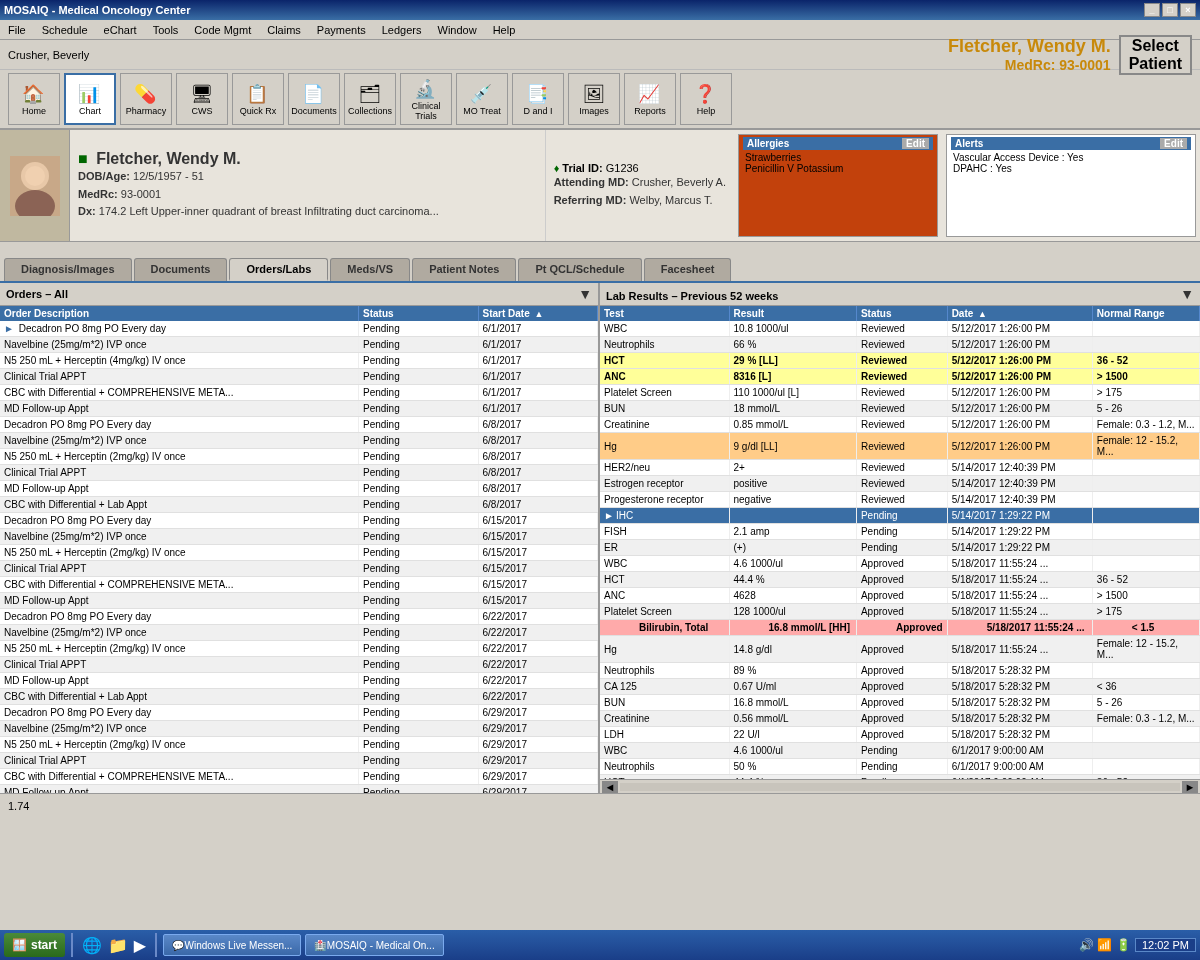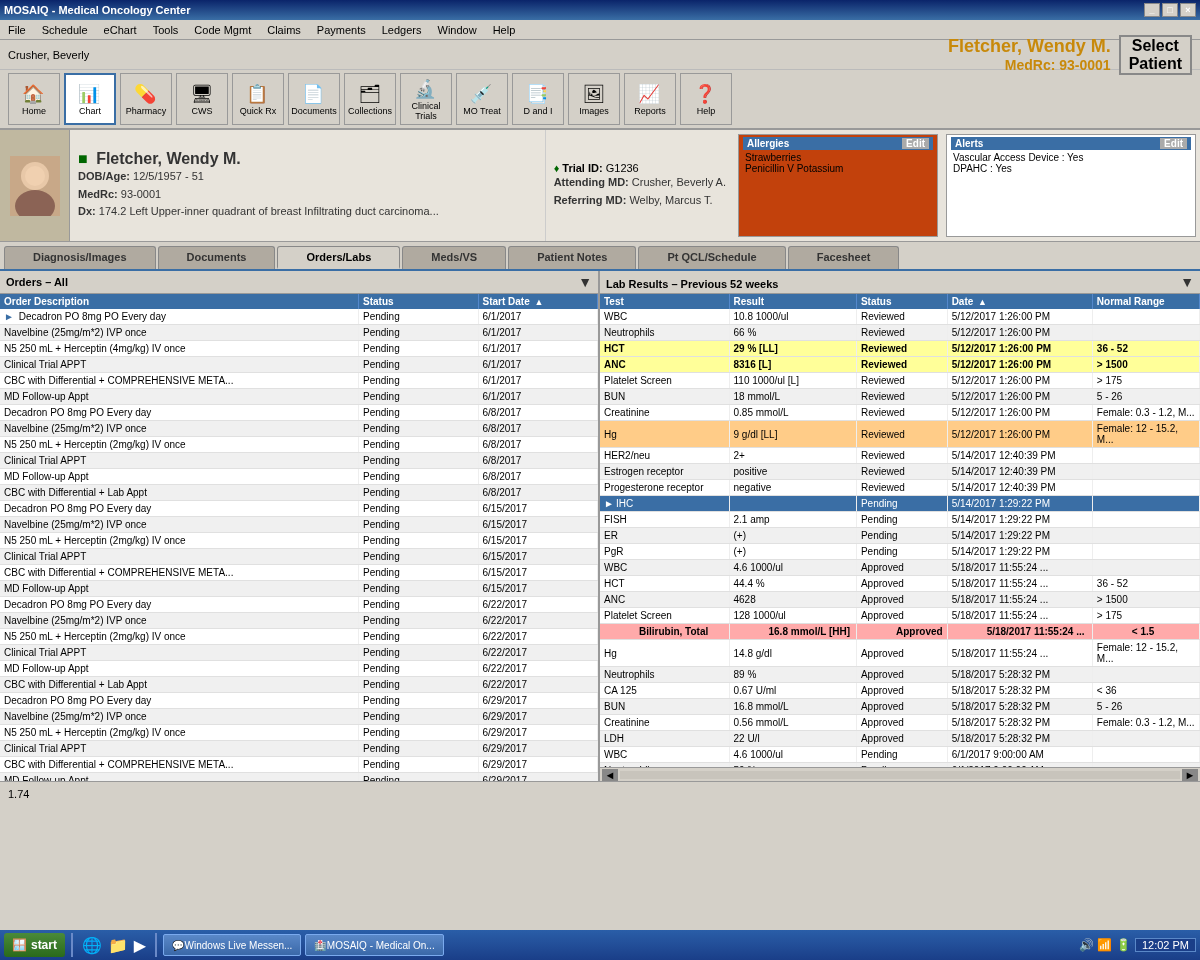--- a/index.html
+++ b/index.html
@@ -134,29 +134,30 @@
 
     
     #nav-tabs {
       background: #d4d0c8;
       display: flex;
       padding: 4px 4px 0;
       border-bottom: 2px solid #3a6ea5;
       gap: 2px;
     }
     .nav-tab {
-      padding: 4px 28px;
+      padding: 4px 16px;
       background: #b0aaa0;
       border: 1px solid #888;
       border-bottom: none;
       cursor: pointer;
       font-size: 11px;
       font-weight: bold;
       color: #333;
       border-radius: 3px 3px 0 0;
+      margin-top: 12px;
     }
     .nav-tab.active {
       background: #d4d0c8;
       border-bottom: 2px solid #d4d0c8;
       color: #000;
     }
 
     
     #main-content {
       display: flex;
@@ -891,27 +892,20 @@
     <td></td>
   </tr>
             <tr>
     <td>ER</td>
     <td>(+)</td>
     <td>Pending</td>
     <td>5/14/2017 1:29:22 PM</td>
     <td></td>
   </tr>
             <tr>
-    <td>PgR</td>
-    <td>(+)</td>
-    <td>Pending</td>
-    <td>5/14/2017 1:29:22 PM</td>
-    <td></td>
-  </tr>
-            <tr>
     <td>WBC</td>
     <td>4.6 1000/ul</td>
     <td>Approved</td>
     <td>5/18/2017 11:55:24 ...</td>
     <td></td>
   </tr>
             <tr>
     <td>HCT</td>
     <td>44.4 %</td>
     <td>Approved</td>

